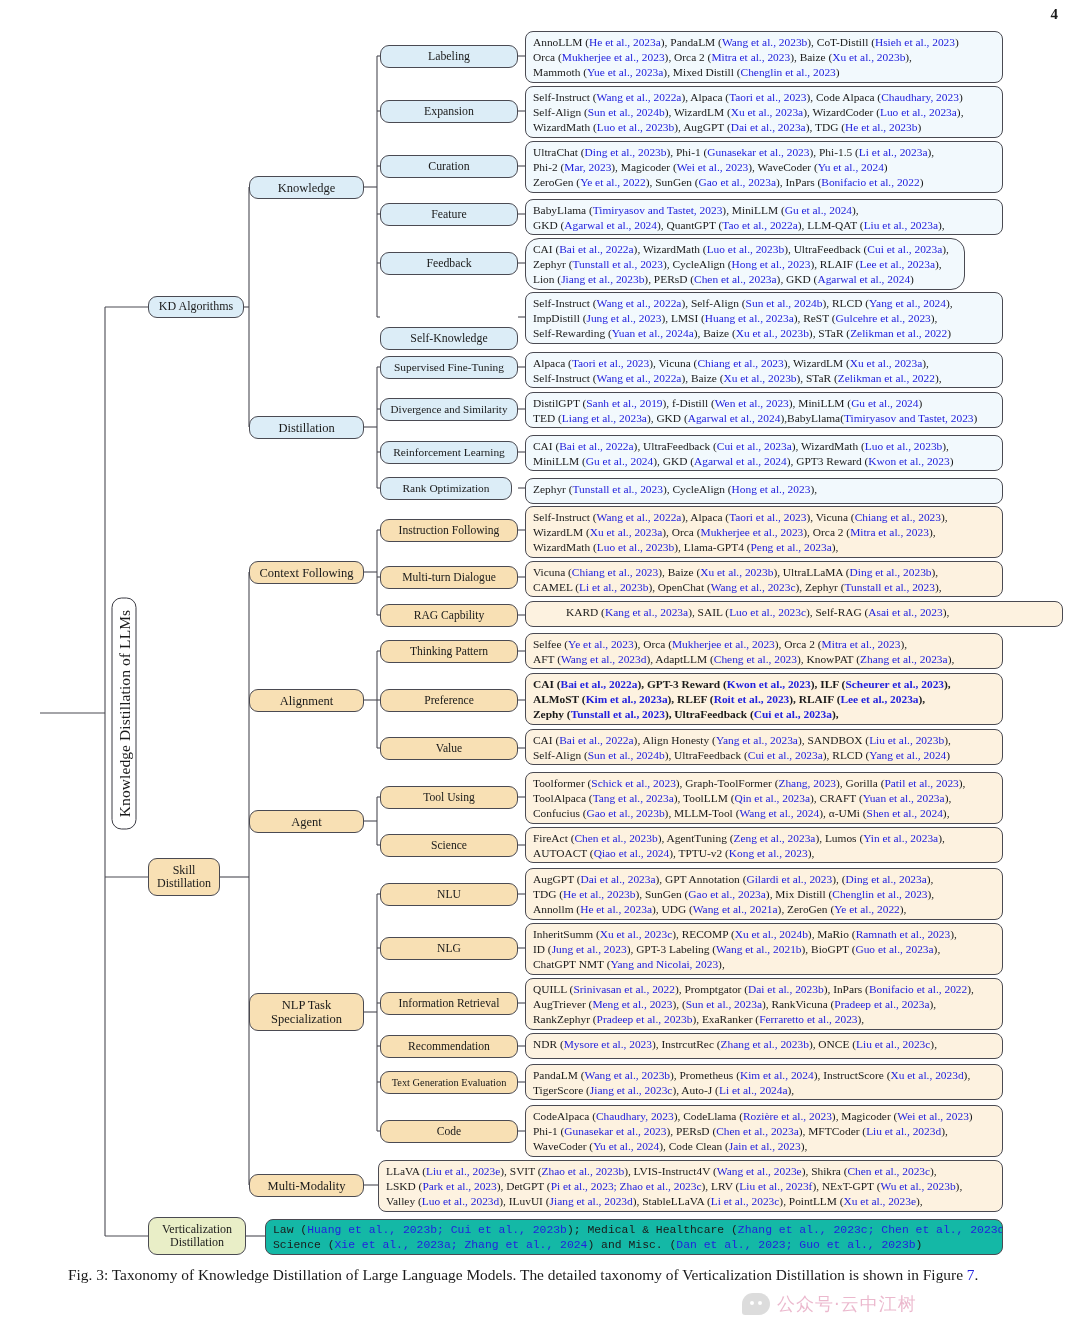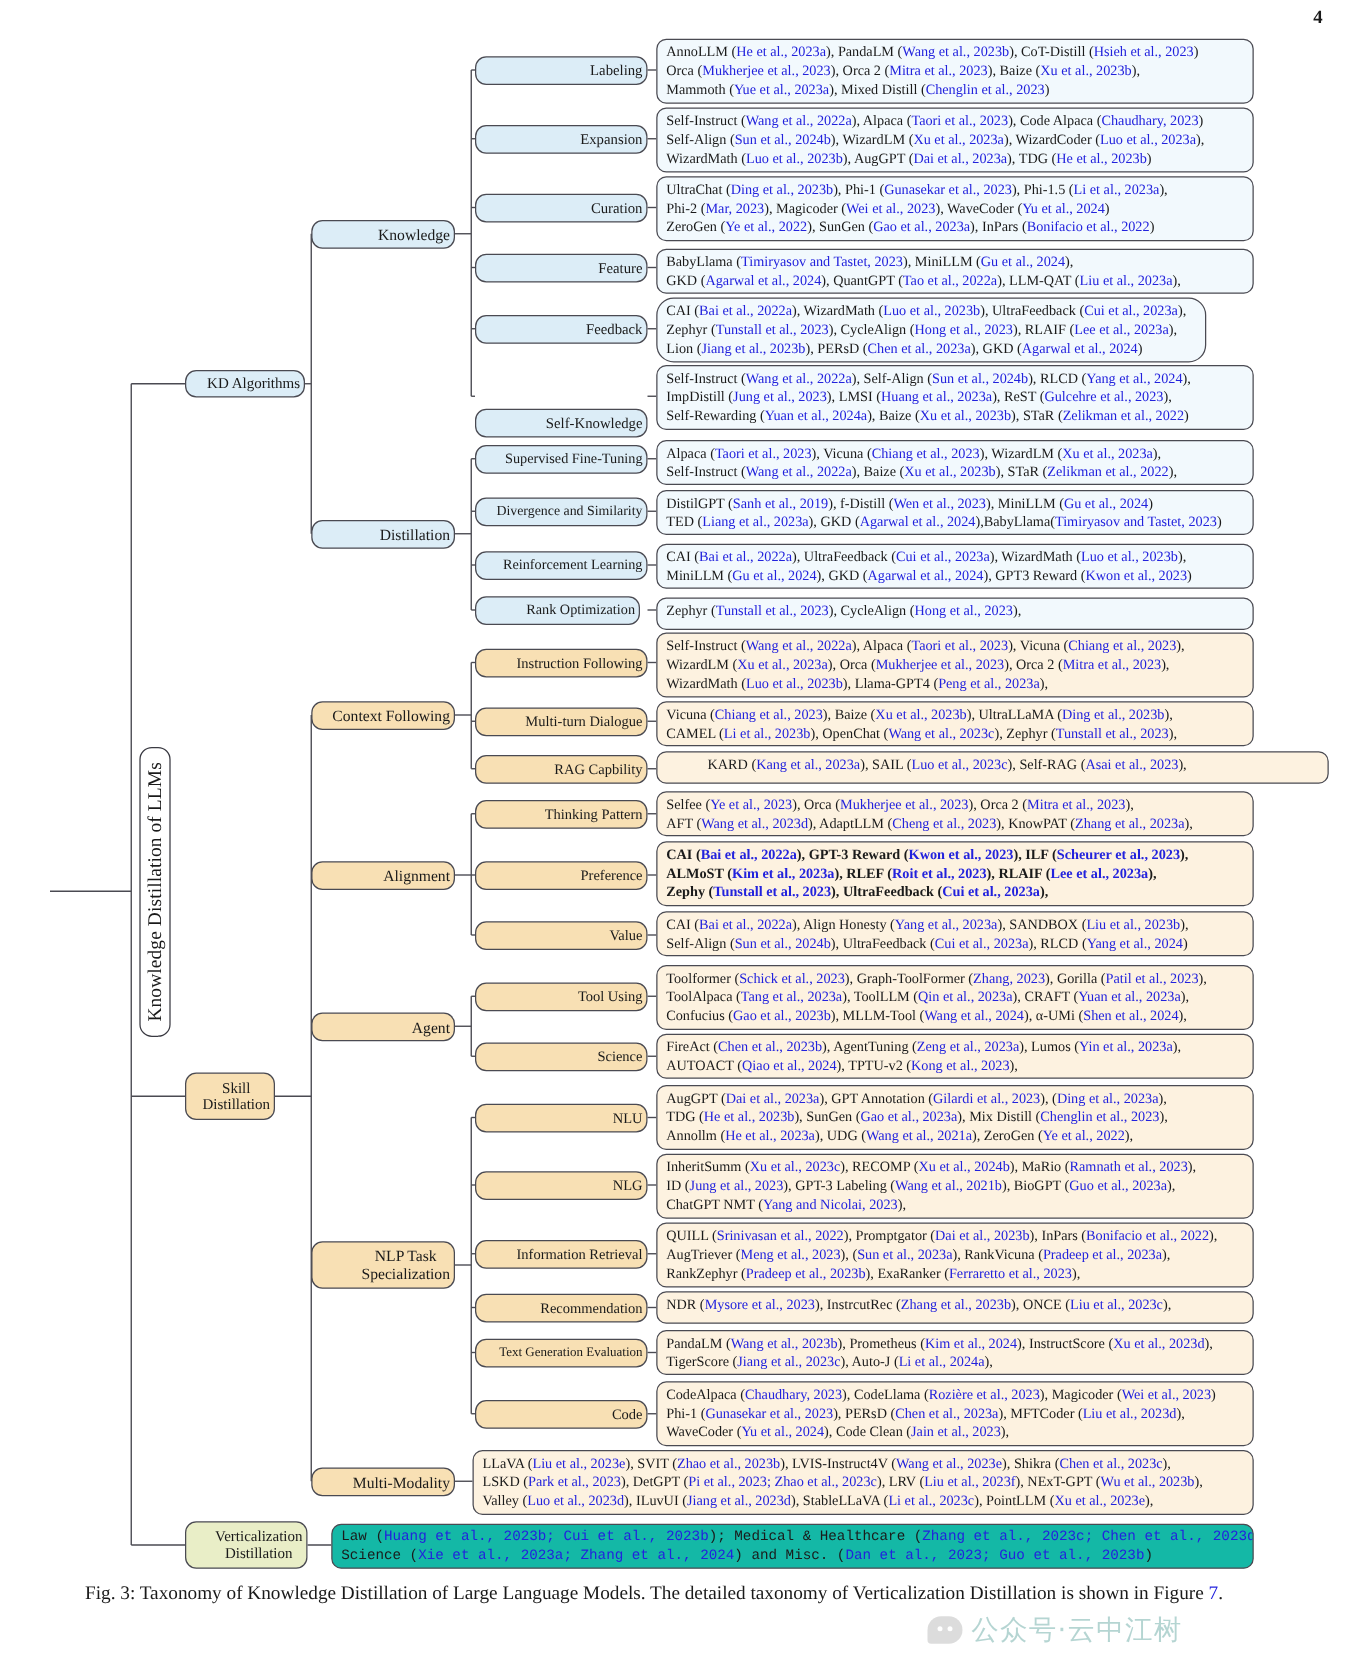--- a/index.html
+++ b/index.html
@@ -32,21 +32,21 @@
     pointer-events: none;
   }
 
   .node {
     position: absolute;
     box-sizing: border-box;
     border: 1.1px solid #4a4a52;
     border-radius: 9px;
     display: flex;
     align-items: center;
-    justify-content: flex-end;
+    justify-content: center;
     text-align: center;
     line-height: 1.12;
     padding: 1px 3px;
     white-space: pre-line;
   }
   .node.blue   { background: #dcedf7; }
   .node.orange { background: #f8e0b4; }
   .node.green  { background: #e9eec7; }
 
   .leafbox {
@@ -97,22 +97,22 @@
     position: absolute;
     left: 742px; top: 1287px;
     width: 300px; height: 34px;
     display: flex; align-items: center;
     gap: 7px;
     opacity: .30;
     pointer-events: none;
   }
   #watermark .wm-text {
     font-family: "DejaVu Sans", sans-serif;
-    font-size: 22px;
-    color: #0f766e;
+    font-size: 18px;
+    color: #be185d;
     letter-spacing: 1px;
   }
   #watermark .wm-bubble {
     width: 28px; height: 22px;
     background: #8d8d8d;
     border-radius: 11px 11px 11px 3px;
     position: relative;
     flex: none;
   }
   #watermark .wm-bubble::before,

